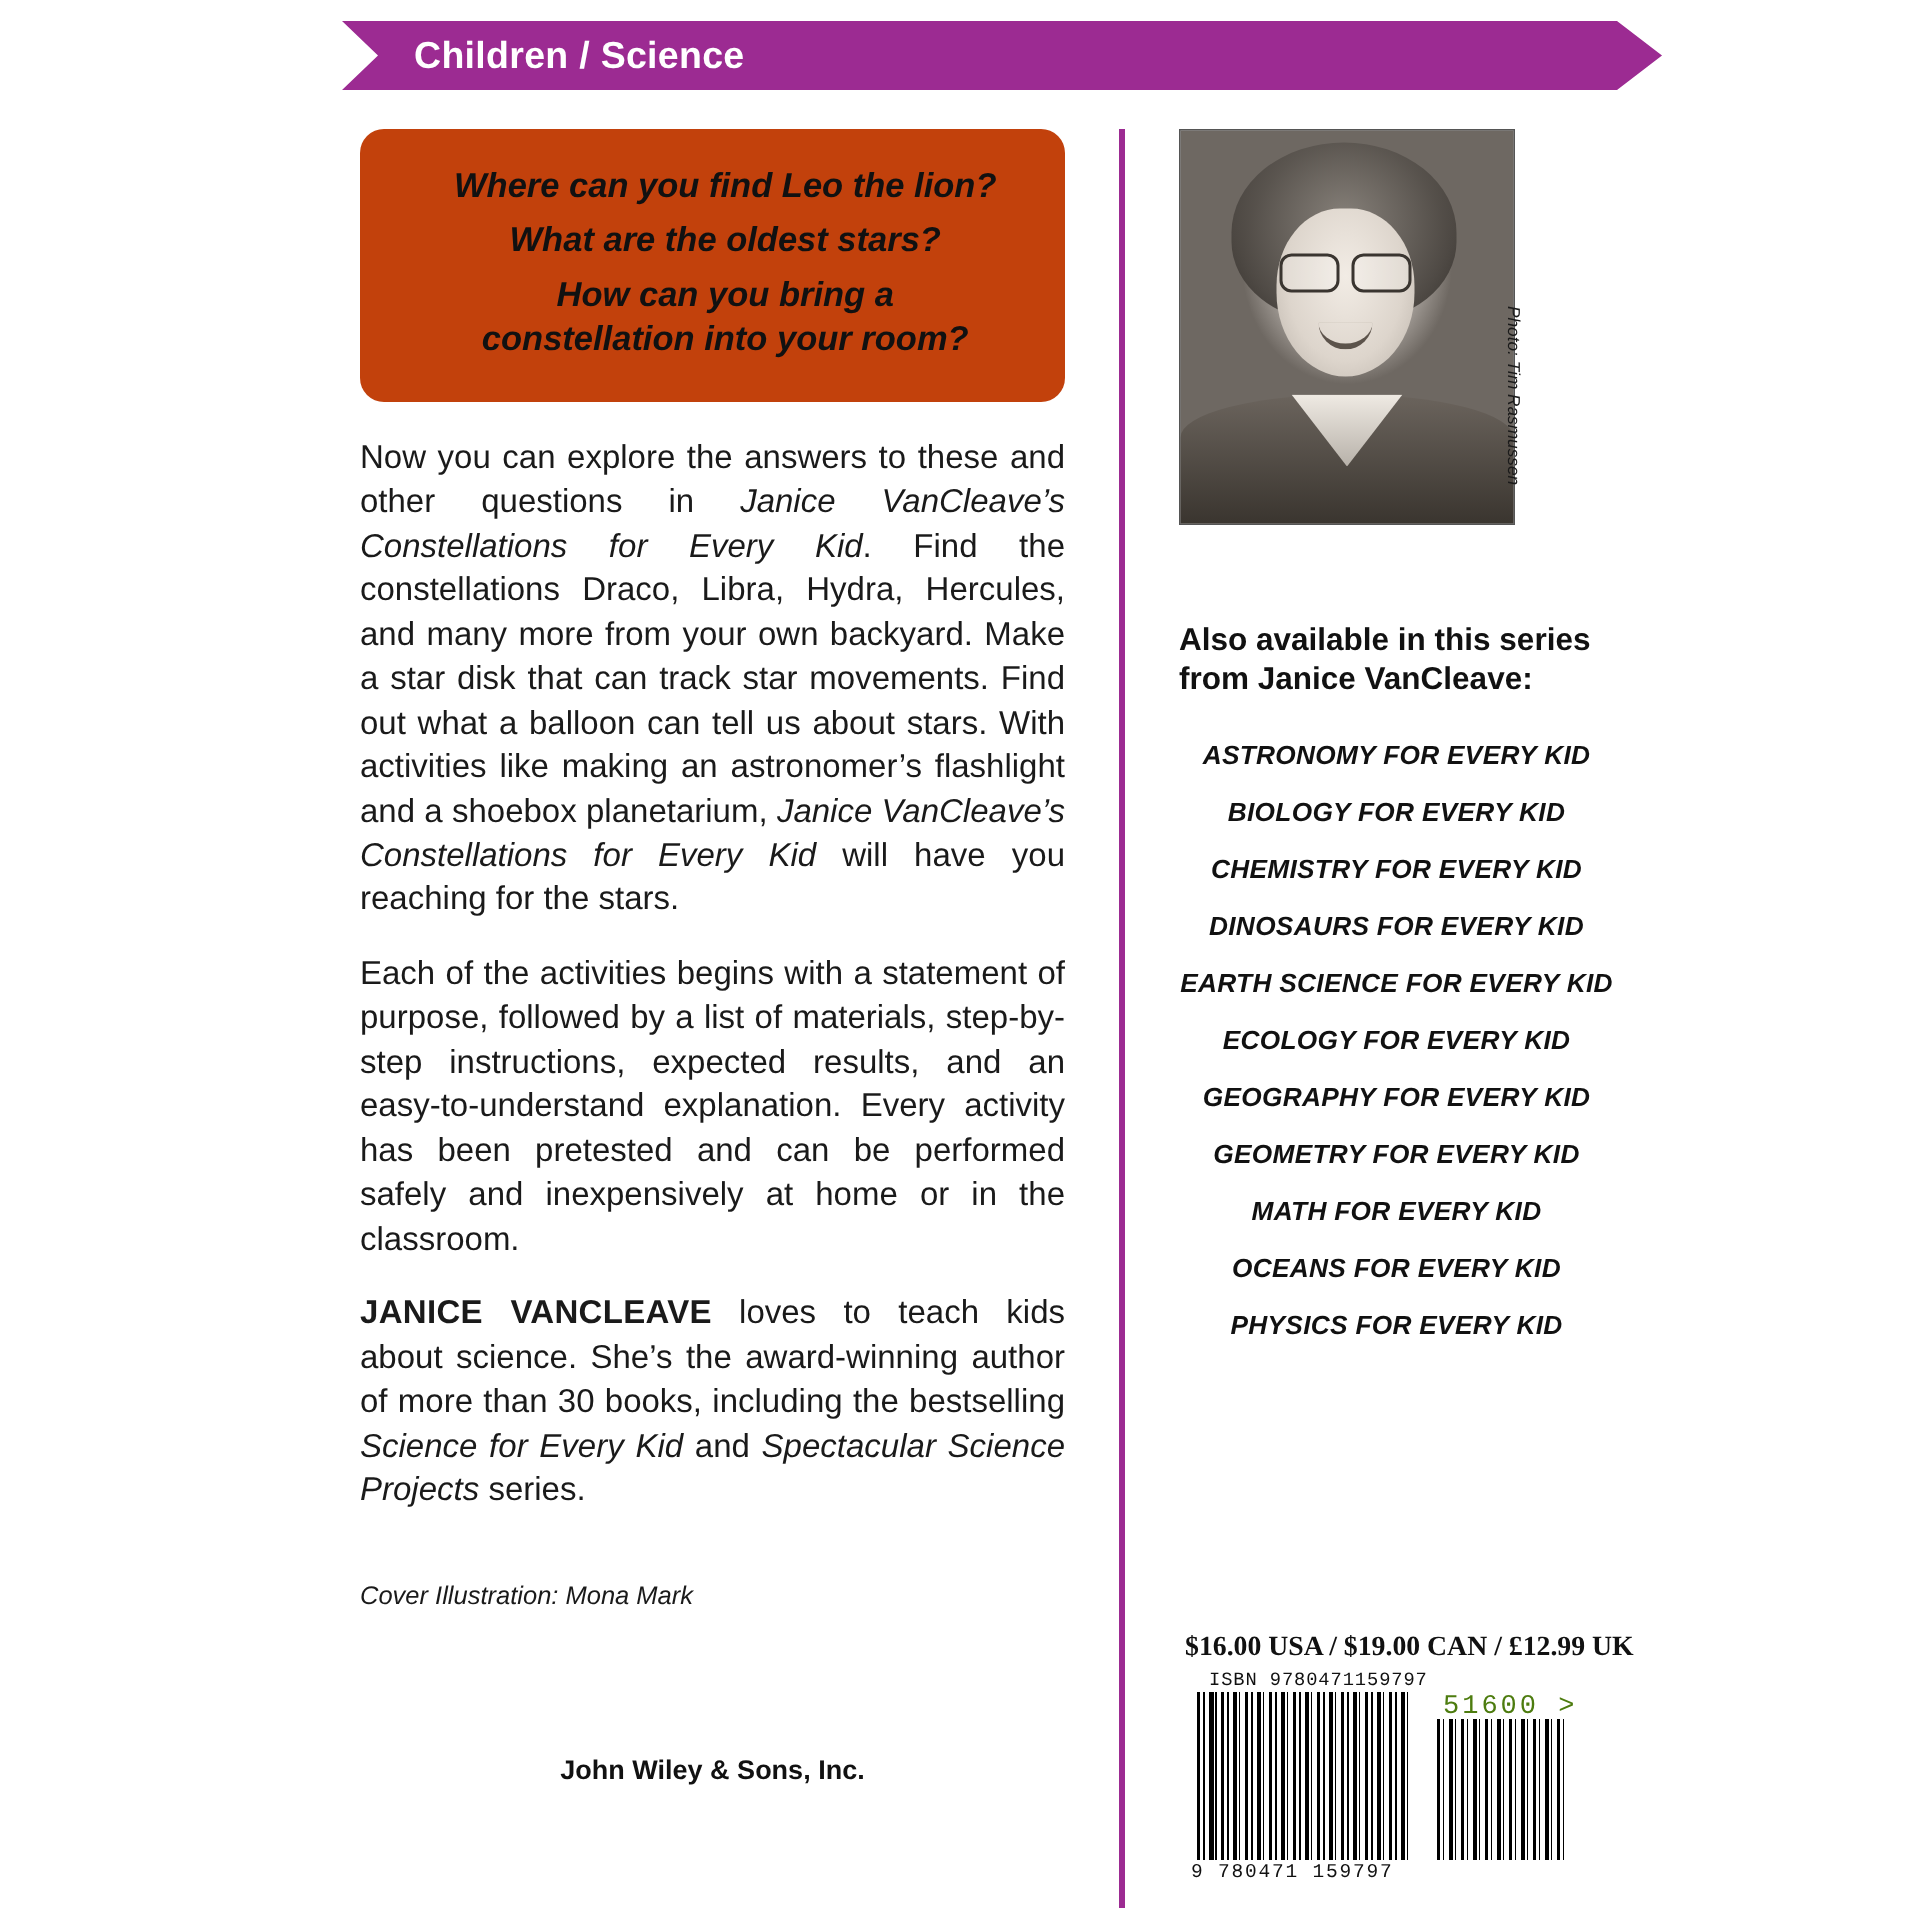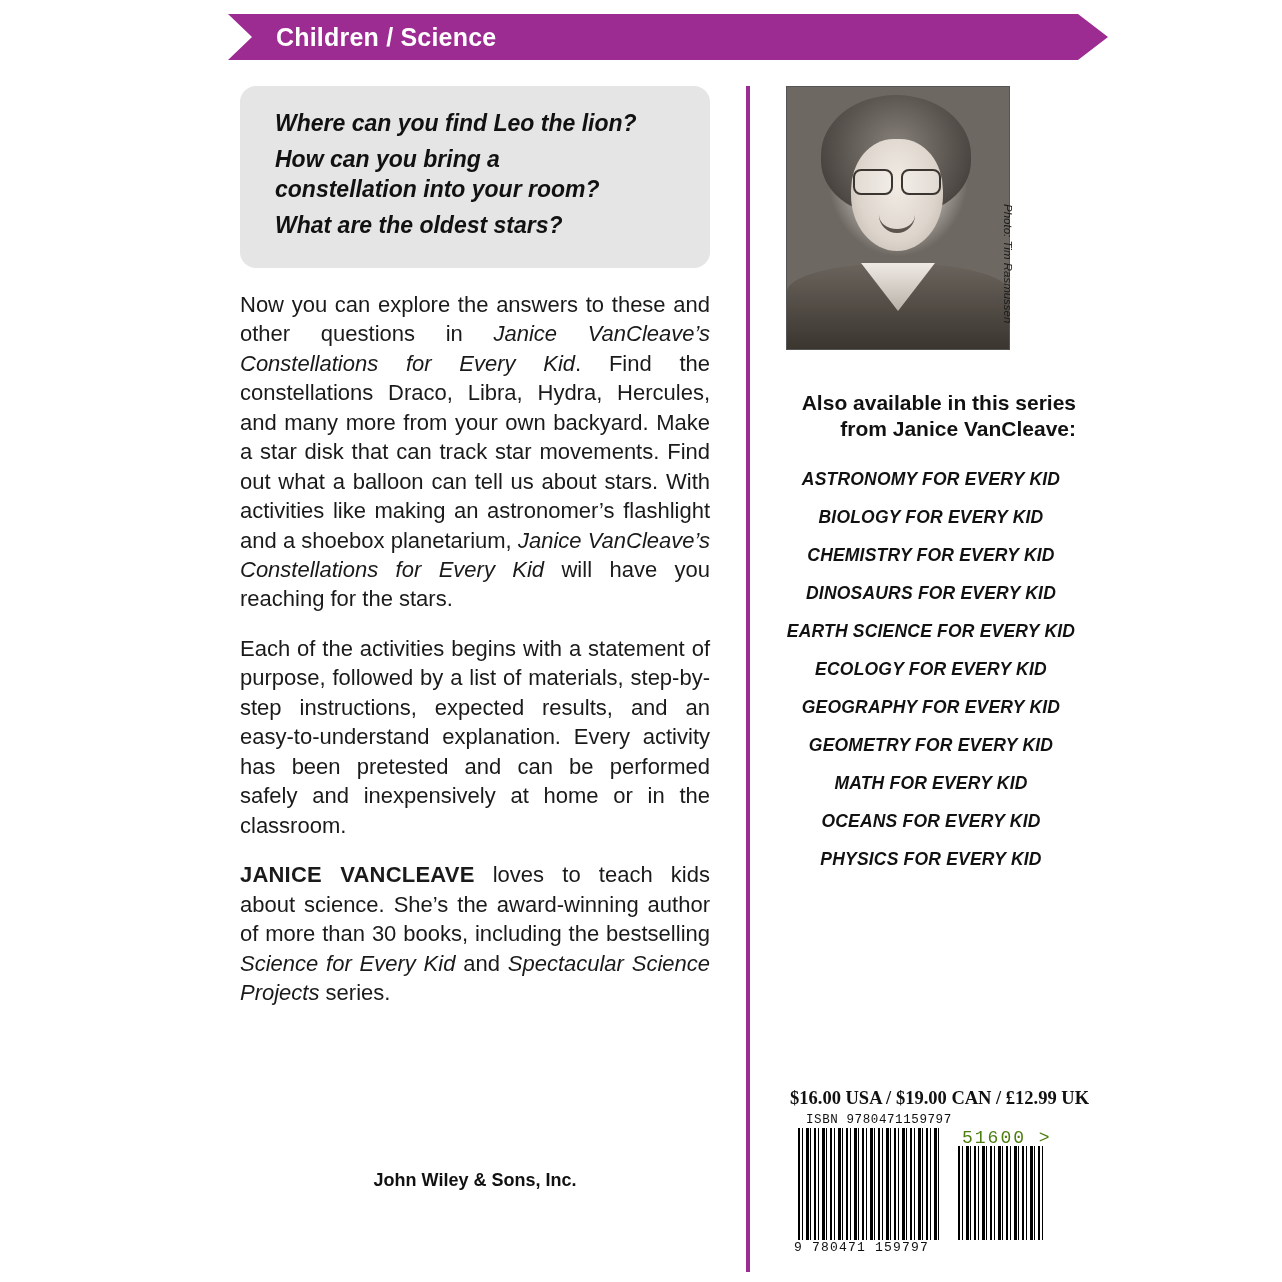--- a/index.html
+++ b/index.html
@@ -73,23 +73,24 @@
 
   
   .left-col {
     position: absolute;
     left: 240px;
     top: 86px;
     width: 470px;
   }
 
   .question-box {
-    background: #e5e5e5;
+    background: #c2410c;
     border-radius: 16px;
     padding: 16px 18px 20px 35px;
+    text-align: center;
     color: #111111;
     font-style: italic;
     font-weight: bold;
     font-size: 23px;
     line-height: 1.28;
   }
   .question-box div { margin: 7px 0; }
 
   .body-text {
     color: #1a1a1a;
@@ -202,22 +203,22 @@
     top: 118px;
     font-size: 11.5px;
     font-style: italic;
     color: #1a1a1a;
     white-space: nowrap;
     transform: rotate(90deg);
     transform-origin: left top;
   }
 
   .series-heading {
-    margin-top: 42px;
-    text-align: right;
+    margin-top: 66px;
+    text-align: left;
     font-size: 21px;
     font-weight: bold;
     line-height: 1.25;
     color: #111111;
     width: 290px;
   }
 
   .series-list {
     margin-top: 26px;
     width: 290px;
@@ -310,35 +311,36 @@
   <div class="banner-left-label">Children / Science</div>
   <div class="banner-right-label">USA</div>
 </div>
 
 <div class="divider"></div>
 
 <div class="left-col">
 
   <div class="question-box">
     <div>Where can you find Leo the lion?</div>
+    <div>What are the oldest stars?</div>
     <div>
       <span>How can you bring a</span><br>
       <span>constellation into your room?</span>
     </div>
-    <div>What are the oldest stars?</div>
   </div>
 
   <div class="body-text">
     <p><span>Now you can explore the answers to these and other questions in </span><i>Janice VanCleave’s Constellations for Every Kid</i><span>. Find the constellations Draco, Libra, Hydra, Hercules, and many more from your own backyard. Make a star disk that can track star movements. Find out what a balloon can tell us about stars. With activities like making an astronomer’s flashlight and a shoebox planetarium, </span><i>Janice VanCleave’s Constellations for Every Kid</i><span> will have you reaching for the stars.</span></p>
 
     <p>Each of the activities begins with a statement of purpose, followed by a list of materials, step-by-step instructions, expected results, and an easy-to-understand explanation. Every activity has been pretested and can be performed safely and inexpensively at home or in the classroom.</p>
 
     <p><span class="author-name">JANICE VANCLEAVE</span><span> loves to teach kids about science. She’s the award-winning author of more than 30 books, including the bestselling </span><i>Science for Every Kid</i><span> and </span><i>Spectacular Science Projects</i><span> series.</span></p>
   </div>
 
+  <div class="cover-illustration">Cover Illustration: Mona Mark</div>
 </div>
 
 <div class="publisher">John Wiley &amp; Sons, Inc.</div>
 
 <div class="right-col">
 
   <div class="photo-wrap">
     <div class="photo">
       <div class="hair"></div>
       <div class="face"></div>

